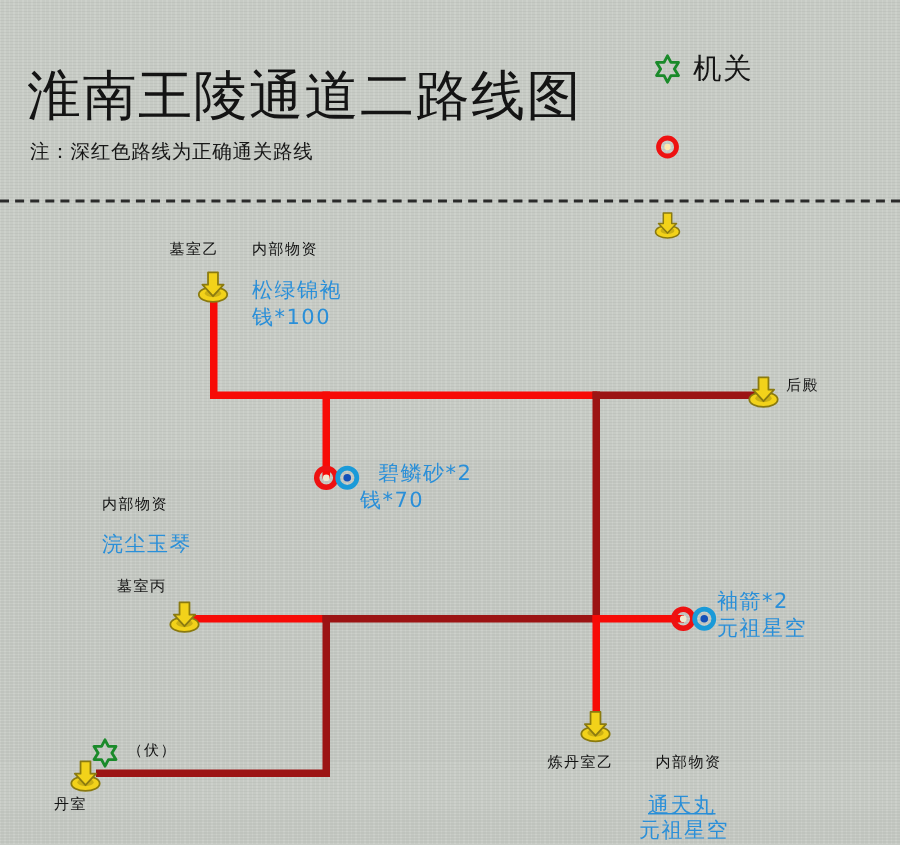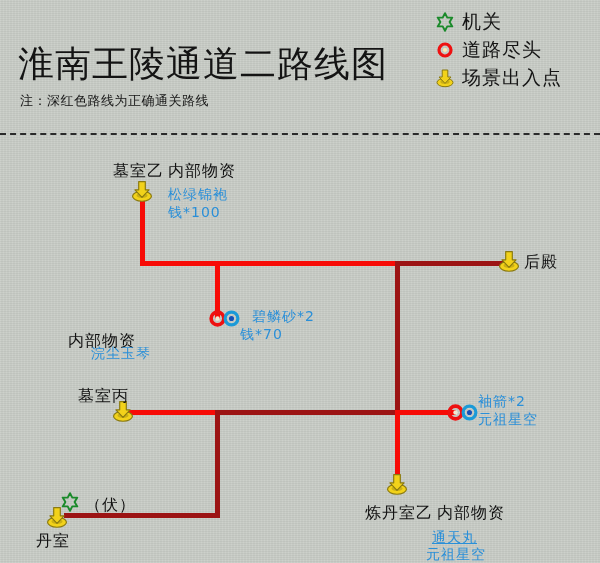--- a/index.html
+++ b/index.html
@@ -32,21 +32,21 @@
     font-size:13px;color:#161616;white-space:nowrap;letter-spacing:.5px;text-align:center;
   }
   .divider{
     left:0;top:133px;width:600px;height:0;
     border-top:2px dashed #2a2a2a;
   }
 
   
   .legend{left:432px;top:8px;width:165px;}
   .legend-row{
-    display:flex;align-items:center;height:28px;
+    display:flex;align-items:center;height:28px;margin-top:24px;
   }
   .legend-icon{
     width:26px;min-width:26px;height:26px;
     display:flex;align-items:center;justify-content:center;
   }
   .legend-label{
     font-size:19px;color:#141414;white-space:nowrap;letter-spacing:1px;
     margin-left:4px;
   }
 
@@ -60,21 +60,21 @@
   
   .marker{position:absolute;}
 
   
   .entrance{width:26px;height:26px;}
 
   
   .lbl{
     position:absolute;white-space:nowrap;line-height:1.35;
   }
-  .lbl-dark{font-size:16px;color:#121212;letter-spacing:1px;}
+  .lbl-dark{font-size:10px;color:#121212;letter-spacing:1px;}
   .lbl-blue{font-size:14px;color:#2a8fd8;letter-spacing:1px;}
 </style>
 </head>
 <body>
 
 <div id="noise"></div>
 
 <div id="map">
 
   <div class="abs title">淮南王陵通道二路线图</div>
@@ -92,33 +92,31 @@
       <span class="legend-label">机关</span>
     </div>
 
     <div class="legend-row">
       <span class="legend-icon">
         <svg width="16" height="16" viewBox="0 0 16 16">
           <circle cx="8" cy="8" r="6" fill="none" stroke="#ee1111" stroke-width="3.2"></circle>
           <circle cx="8" cy="8" r="2.1" fill="#ffe9b0"></circle>
         </svg>
       </span>
-      <span class="legend-label">道路尽头</span>
     </div>
 
 
     <div class="legend-row">
       <span class="legend-icon">
         <svg width="22" height="22" viewBox="0 0 22 22">
           <ellipse cx="11" cy="15.5" rx="8" ry="4.2" fill="#f2d21a" stroke="#8a7a10" stroke-width="1"></ellipse>
           <ellipse cx="11" cy="14.8" rx="4.6" ry="2.2" fill="#cbb014"></ellipse>
           <path d="M8.2 3 L13.8 3 L13.8 10 L17 10 L11 16.4 L5 10 L8.2 10 Z" fill="#f2d21a" stroke="#8a7a10" stroke-width="1" stroke-linejoin="round"></path>
         </svg>
       </span>
-      <span class="legend-label">场景出入点</span>
     </div>
   </div>
 
   <div class="line v bright" style="left:140px;top:196px;height:70px;"></div>
   <div class="line h bright" style="left:140px;top:261px;width:258px;"></div>
   <div class="line v bright" style="left:215px;top:261px;height:58px;"></div>
   <div class="line h dark" style="left:395px;top:261px;width:110px;"></div>
   <div class="line v dark" style="left:395px;top:261px;height:153px;"></div>
 
   <div class="line h bright" style="left:121px;top:410px;width:96px;"></div>
@@ -205,21 +203,21 @@
   <div class="lbl lbl-dark" style="left:168px;top:160px;">内部物资</div>
   <div class="lbl lbl-blue" style="left:168px;top:185px;">松绿锦袍</div>
   <div class="lbl lbl-blue" style="left:168px;top:203px;">钱*100</div>
 
   <div class="lbl lbl-dark" style="left:524px;top:251px;">后殿</div>
 
   <div class="lbl lbl-blue" style="left:240px;top:307px;margin-left:12px;">碧鳞砂*2</div>
   <div class="lbl lbl-blue" style="left:240px;top:325px;">钱*70</div>
 
   <div class="lbl lbl-dark" style="left:68px;top:330px;">内部物资</div>
-  <div class="lbl lbl-blue" style="left:68px;top:344px;margin-left:23px;">浣尘玉琴</div>
+  <div class="lbl lbl-blue" style="left:68px;top:354px;">浣尘玉琴</div>
   <div class="lbl lbl-dark" style="left:78px;top:385px;">墓室丙</div>
 
   <div class="lbl lbl-blue" style="left:478px;top:392px;">袖箭*2</div>
   <div class="lbl lbl-blue" style="left:478px;top:410px;">元祖星空</div>
 
   <div class="lbl lbl-dark" style="left:365px;top:502px;">炼丹室乙</div>
   <div class="lbl lbl-dark" style="left:437px;top:502px;">内部物资</div>
   <div class="lbl lbl-blue" style="left:432px;top:528px;text-decoration:underline;">通天丸</div>
   <div class="lbl lbl-blue" style="left:426px;top:545px;">元祖星空</div>
 

